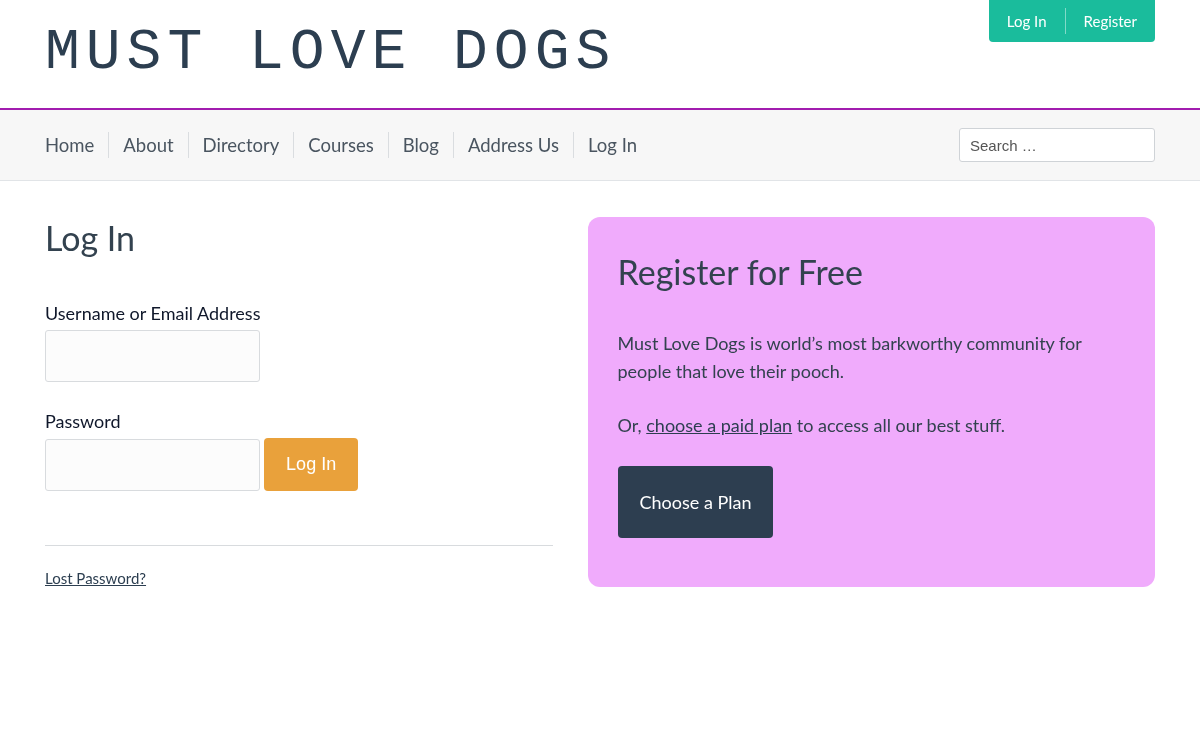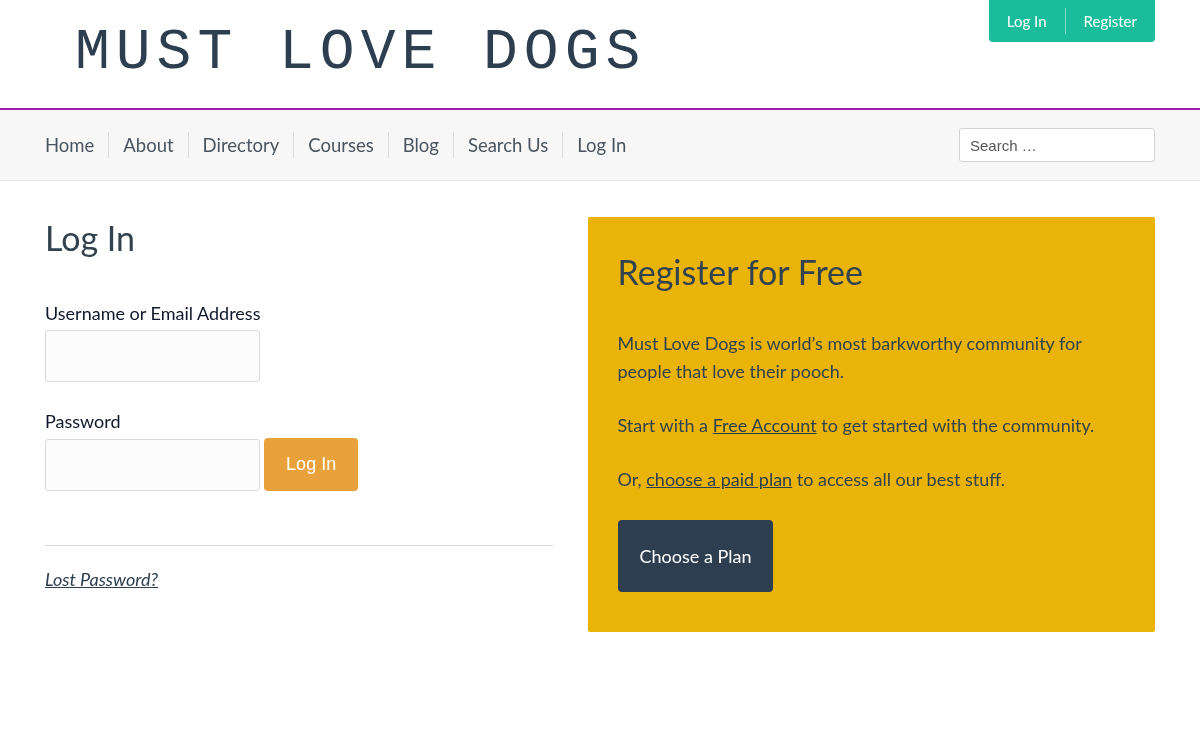--- a/index.html
+++ b/index.html
@@ -4,41 +4,41 @@
 <style>
   * { box-sizing: border-box; margin: 0; padding: 0; }
   html, body { width: 1200px; height: 750px; font-family: "Lato","Helvetica Neue",Arial,sans-serif; color:#2c3e50; background:#fff;}
   a { color:#2c3e50; }
   
   .topbar { position:absolute; top:0; right:45px; display:flex; background:#1abc9c; border-radius:0 0 4px 4px; }
   .topbar a { color:#fff; text-decoration:none; font-size:15px; padding:12px 18px; }
   .topbar .sep { width:1px; background:rgba(255,255,255,.45); margin:8px 0;}
   
   .logo-wrap { padding:24px 45px 26px; }
-  .logo { font-family:"Courier New",monospace; font-size:58px; letter-spacing:6px; font-weight:400; color:#2c3e50; line-height:1; white-space:nowrap;margin-left:30px;}
+  .logo { font-family:"Courier New",monospace; font-size:58px; letter-spacing:6px; font-weight:400; color:#2c3e50; line-height:1; white-space:nowrap;}
   
   .navband { border-top:2px solid #a21caf; border-bottom:1px solid #e1e4e7; background:#f7f7f7;}
   .navinner { height:70px; padding:0 45px; display:flex; align-items:center; justify-content:space-between;}
   .menu { display:flex; align-items:center; }
   .menu a { text-decoration:none; color:#4a5560; font-size:18.5px; padding:6px 0; }
   .menu .vsep { width:1px; height:26px; background:#dadde0; margin:0 14px;}
   .searchbox { width:196px; height:34px; border:1px solid #cfd3d7; border-radius:3px; padding:4px 10px; font-size:15px; color:#1d4ed8; background:#fff;}
   .searchbox::placeholder { color:#555; }
   
   .main { display:flex; padding:36px 45px 0; gap:35px;}
   .col { flex:1; }
-  .col.right { background:#eab308; padding:34px 30px 40px; border-radius:2px;}
+  .col.right { background:#f0abfc; padding:34px 30px 40px; border-radius:12px;}
   h1.page { font-size:34px; font-weight:400; color:#33424f; margin-bottom:44px;}
   .label { font-size:18px; color:#0f172a; margin-bottom:6px; display:block;}
   .textinput { width:215px; height:52px; border:1px solid #d8dbde; background:#fcfcfc; border-radius:3px; padding:6px 10px; font-size:15px; margin-bottom:28px;}
   .remember { display:flex; align-items:center; font-size:18px; margin-bottom:28px;}
   .remember input { width:14px; height:14px; margin-right:6px;}
   .btn-orange { background:#e9a13b; color:#fff; border:none; border-radius:4px; font-size:18px; padding:16px 22px; cursor:pointer;}
   .hr { border:none; border-top:1px solid #d8dbde; margin:26px 0 22px; width:100%;}
-  .lost { font-size:18px; text-decoration:underline; color:#2c3e50;font-style:italic;}
+  .lost { font-size:15px; text-decoration:underline; color:#2c3e50;}
   .right p { font-size:18px; line-height:1.55; margin-bottom:26px; color:#33424f;}
   .right a.inline { text-decoration:underline; color:#2c3e50;}
   .btn-dark { display:inline-block; background:#2d3e50; color:#fff; text-decoration:none; border:none; border-radius:4px; font-size:18px; padding:25px 22px; cursor:pointer;}
 </style>
 </head>
 <body>
 
 <div class="topbar">
   <a href="#">Log In</a>
   <div class="sep"></div>
@@ -55,21 +55,21 @@
       <a href="#">Home</a>
         <div class="vsep"></div>
       <a href="#">About</a>
         <div class="vsep"></div>
       <a href="#">Directory</a>
         <div class="vsep"></div>
       <a href="#">Courses</a>
         <div class="vsep"></div>
       <a href="#">Blog</a>
         <div class="vsep"></div>
-      <a href="#">Search Us</a>
+      <a href="#">Address Us</a>
         <div class="vsep"></div>
       <a href="#">Log In</a>
     </div>
     <input class="searchbox" placeholder="Search …" style="">
   </div>
 </div>
 
 <div class="main">
 
   <div class="col left">
@@ -87,23 +87,20 @@
     <hr class="hr">
 
     <a href="#" class="lost">Lost Password?</a>
   </div>
 
   <div class="col right">
     <h1 class="page" style="margin-bottom:38px">Register for Free</h1>
 
     <p>Must Love Dogs is world’s most barkworthy community for people that love their pooch.</p>
 
-    <p>
-      <span>Start with a </span><a href="#" class="inline">Free Account</a><span> to get started with the community.</span>
-    </p>
 
     <p>
       <span>Or, </span><a href="#" class="inline">choose a paid plan</a><span> to access all our best stuff.</span>
     </p>
 
     <a href="#" class="btn-dark">Choose a Plan</a>
   </div>
 
 </div>
 

